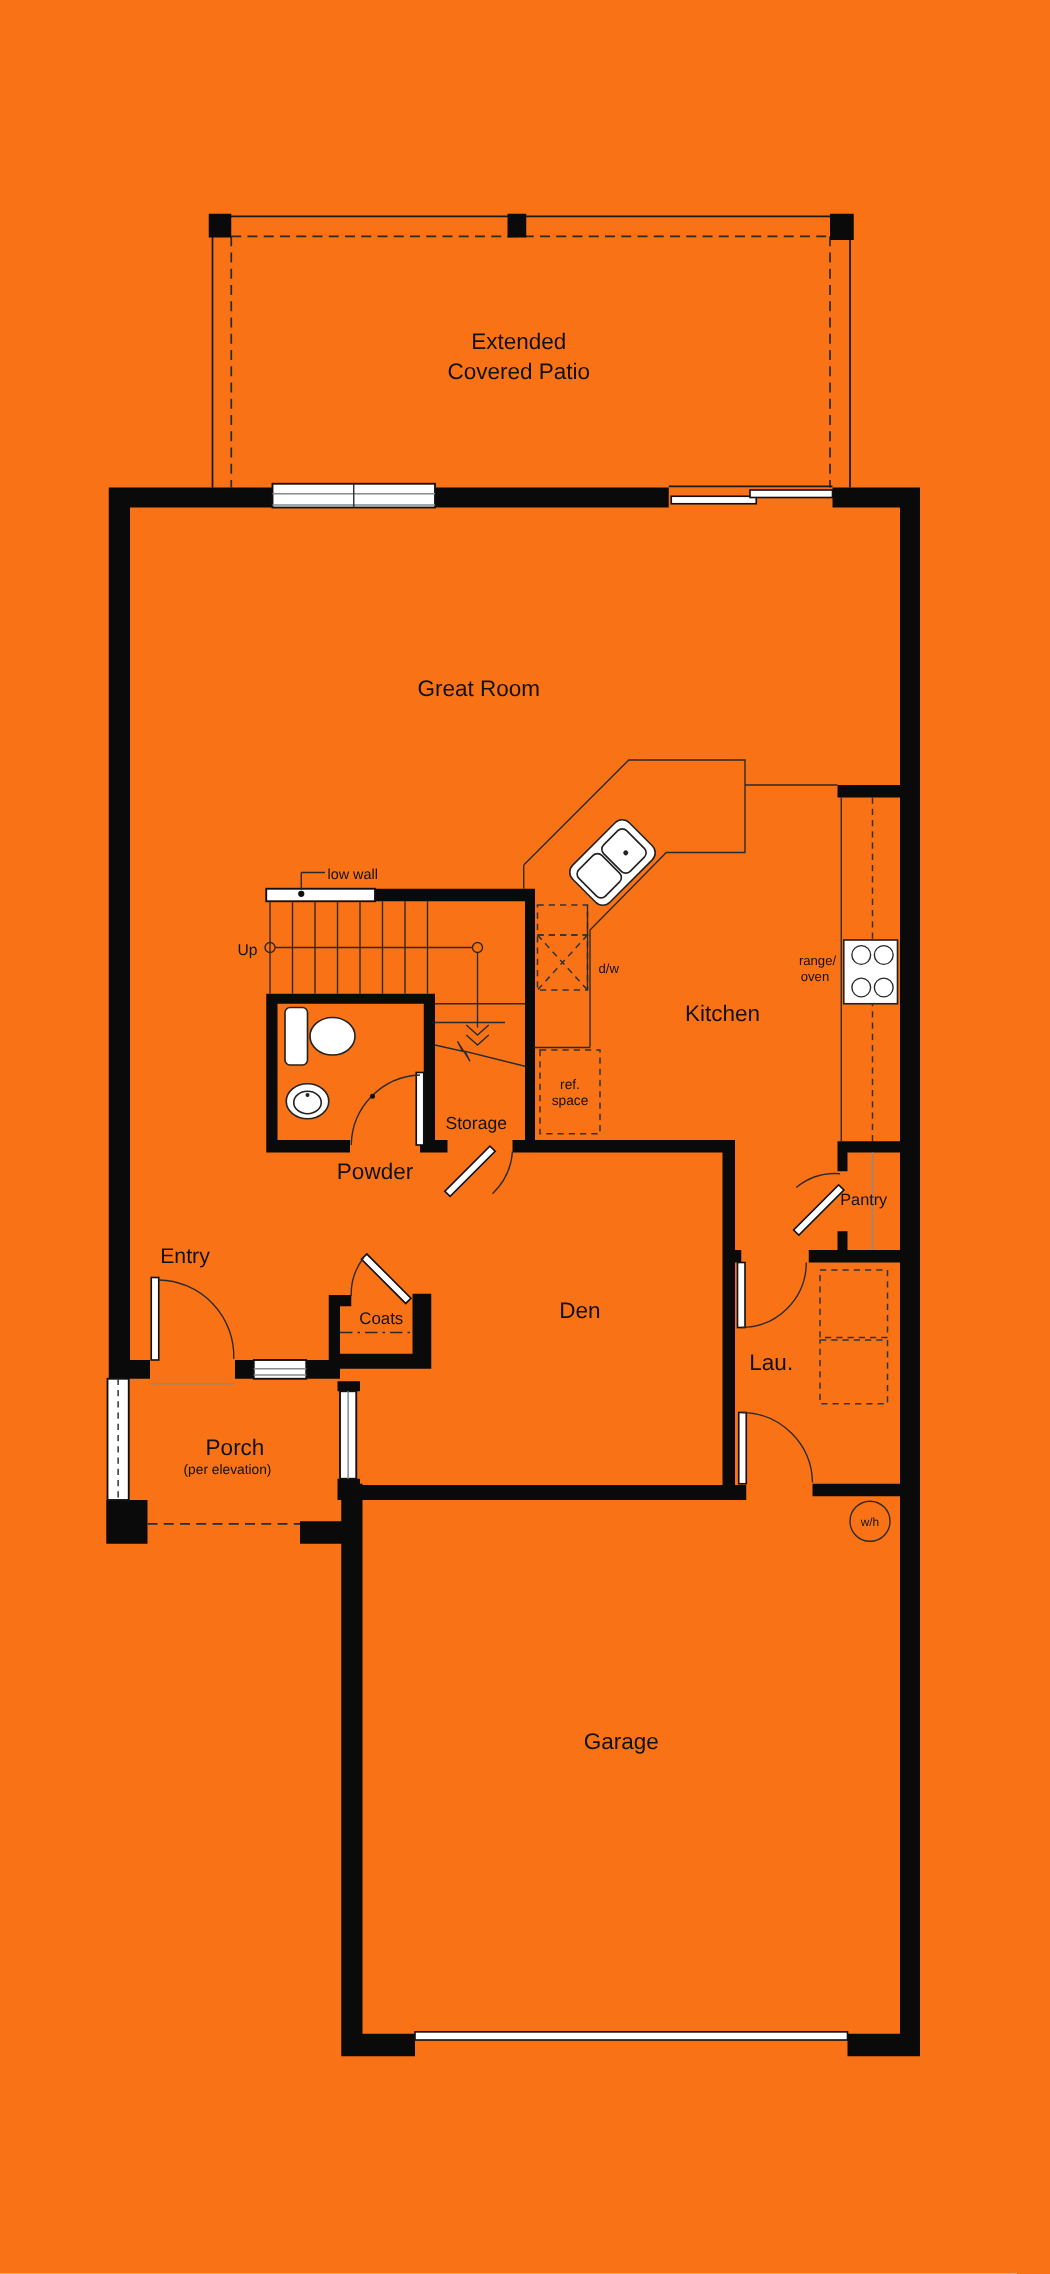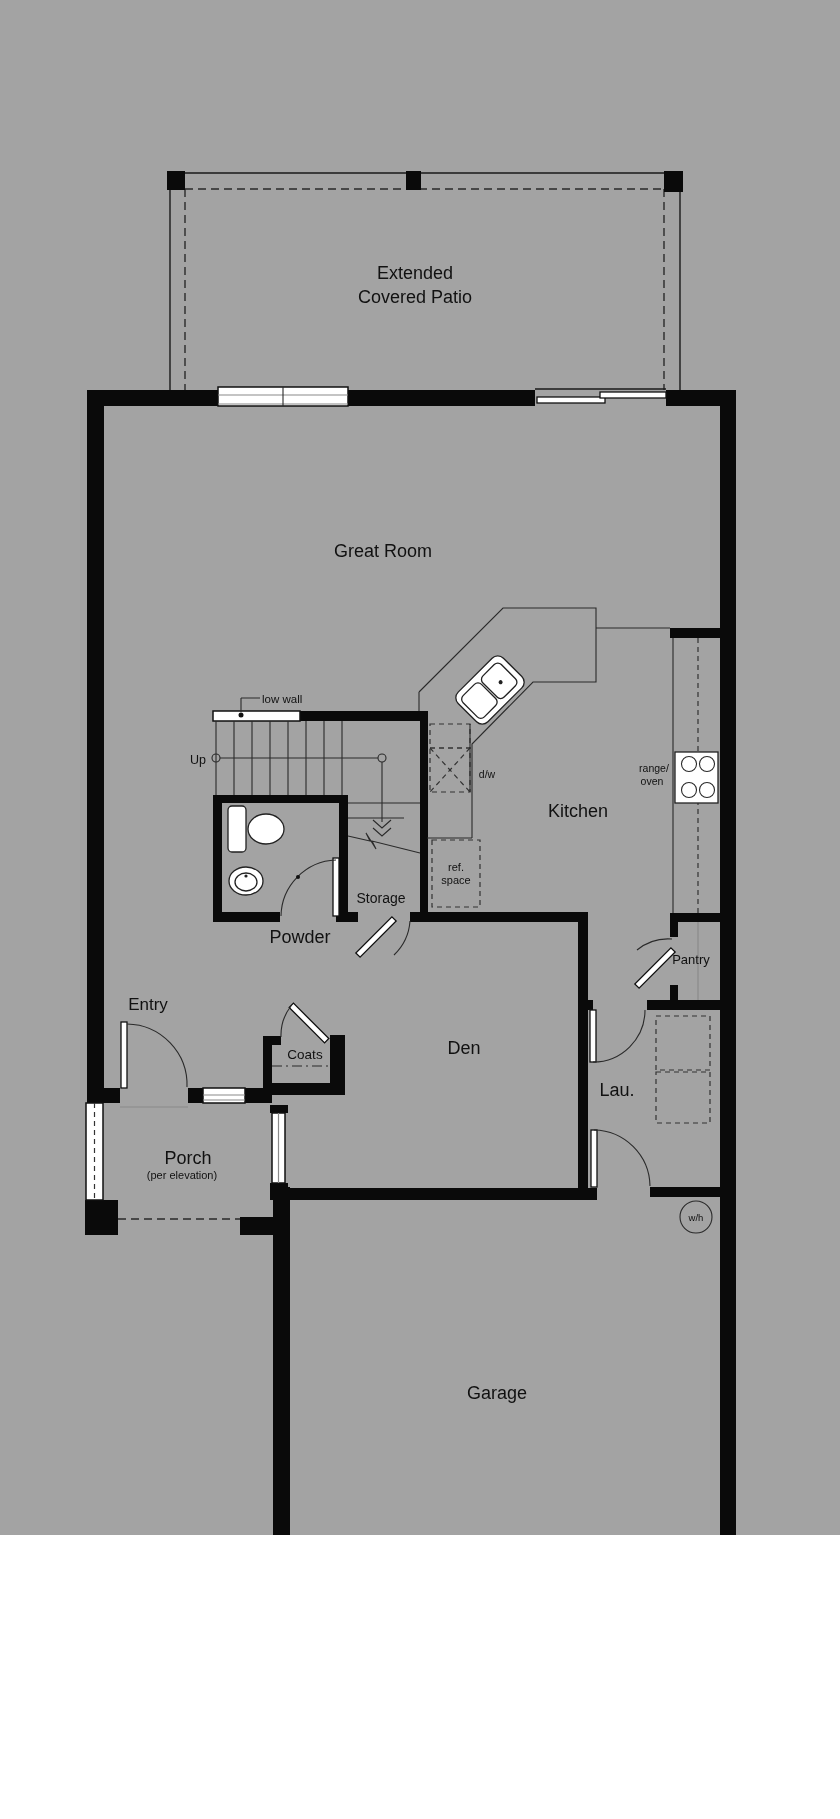--- a/index.html
+++ b/index.html
@@ -1,16 +1,16 @@
 <!DOCTYPE html>
 <html><head>
 <meta charset="utf-8">
 <style>
   html,body{margin:0;padding:0;background:#ffffff;}
-  #plan-wrap{position:relative;width:840px;height:1535px;background:#a3a3a3;
+  #plan-wrap{position:relative;width:840px;height:1819px;background:#f97316;
              font-family:"Liberation Sans", sans-serif;}
   svg{display:block;}
   .wall{fill:#0a0a0a;stroke:none;}
   .ln{stroke:#1a1a1a;stroke-width:1.4;fill:none;}
   .ln-thin{stroke:#2a2a2a;stroke-width:1.1;fill:none;}
   .gray{stroke:#8a8a8a;stroke-width:1.2;fill:none;}
   .dash{stroke:#2a2a2a;stroke-width:1.4;fill:none;stroke-dasharray:8 5;}
   .dash-thin{stroke:#333333;stroke-width:1.2;fill:none;stroke-dasharray:5 4;}
   .dashdot{stroke:#2a2a2a;stroke-width:1.2;fill:none;stroke-dasharray:10 4 2 4;}
   .wfill{fill:#ffffff;stroke:#111111;stroke-width:1.5;}

